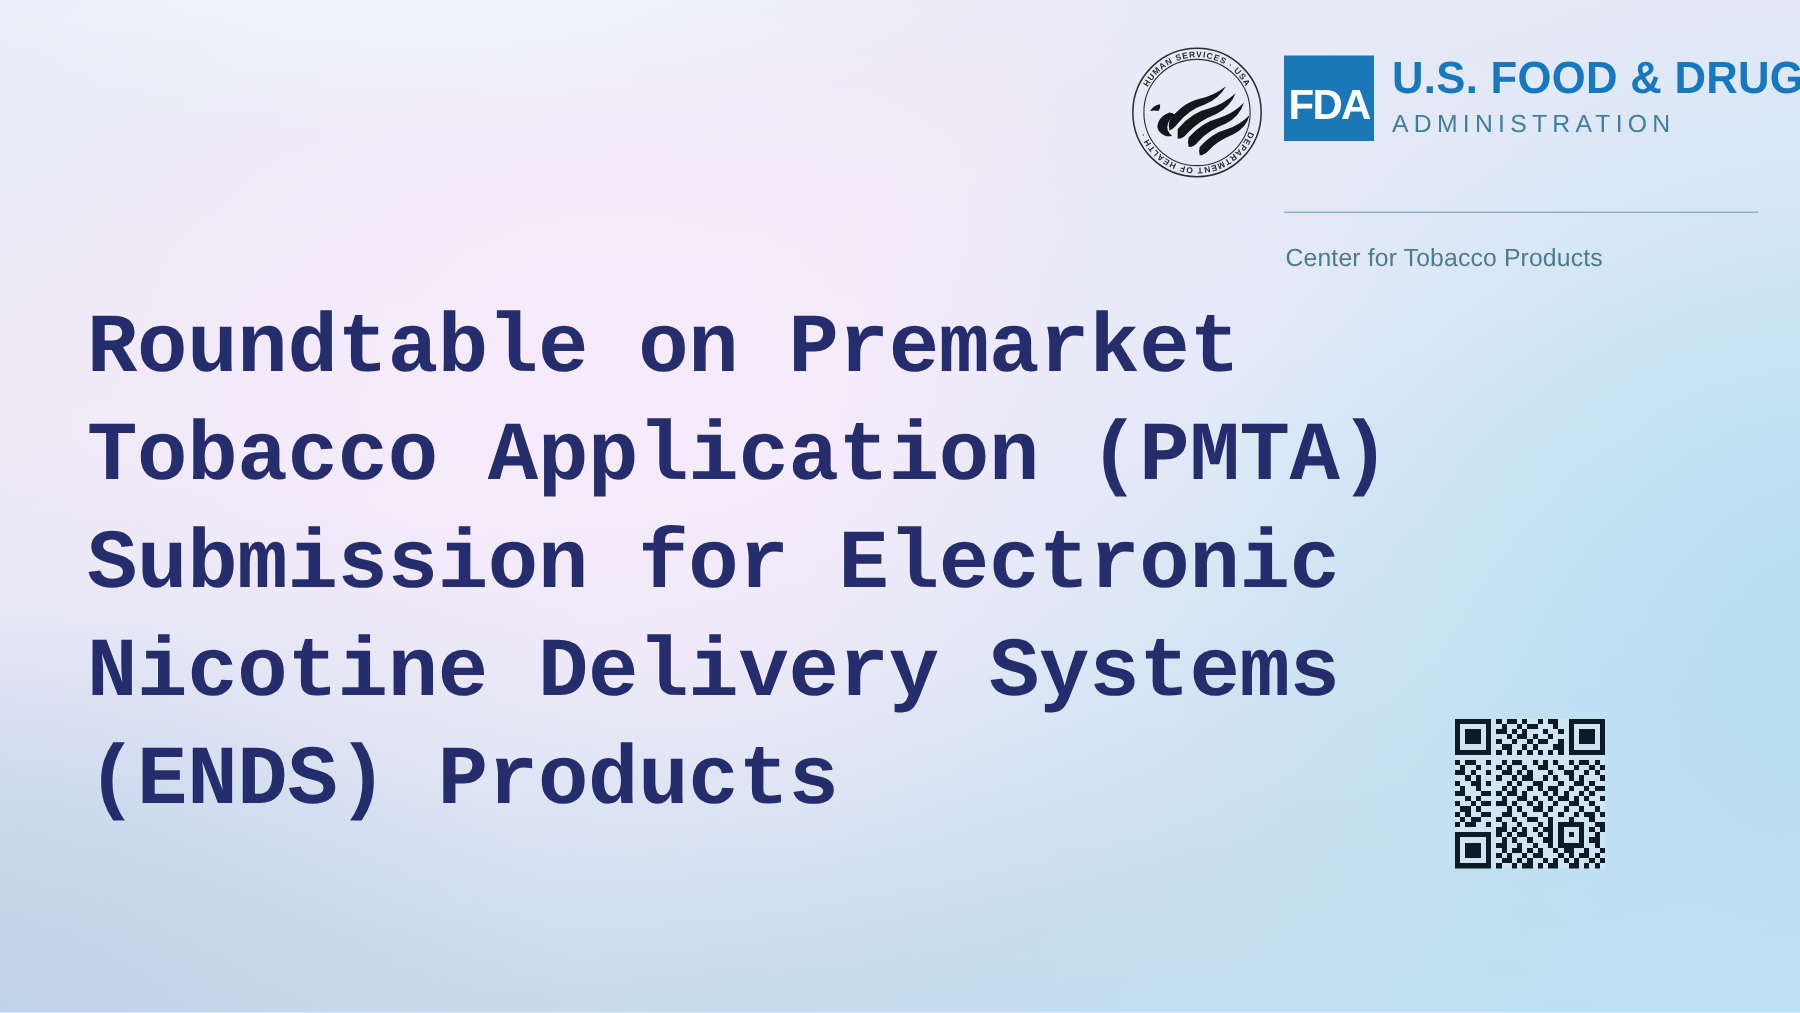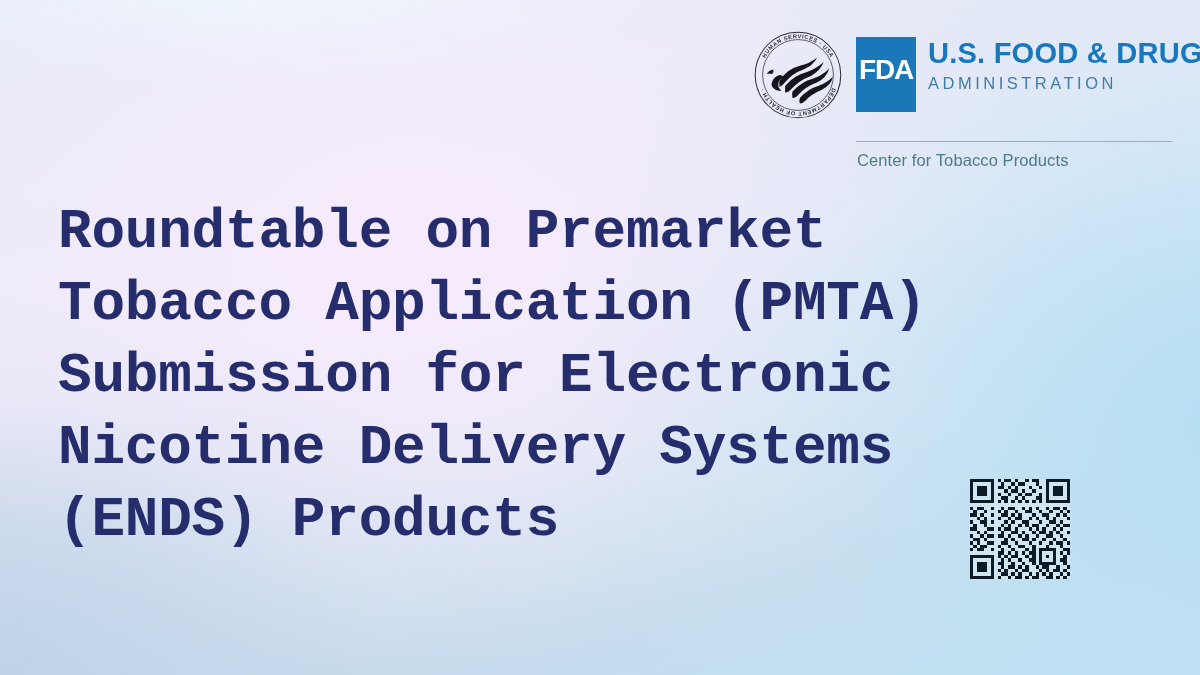--- a/index.html
+++ b/index.html
@@ -82,21 +82,21 @@
   #fda-wordmark {
     position: absolute;
     left: 104px;
     top: 0px;
     height: 100px;
     display: flex;
     align-items: flex-start;
   }
   #fda-box {
     width: 60px;
-    height: 75px;
+    height: 57px;
     background: #1a78b8;
     margin-top: 13px;
     position: relative;
     flex: 0 0 auto;
   }
   #fda-box svg { display: block; }
   #fda-text {
     margin-left: 12px;
     margin-top: 14px;
   }
@@ -125,21 +125,21 @@
     position: absolute;
     left: 104px;
     top: 117px;
     width: 316px;
     height: 1px;
     background: #8fb3c6;
   }
   #ctp-label {
     position: absolute;
     left: 105px;
-    top: 127px;
+    top: 139px;
     font-family: "Liberation Sans Narrow", "Liberation Sans", sans-serif;
     font-size: 16.5px;
     color: #4d7a8c;
     letter-spacing: 0.1px;
     white-space: nowrap;
     text-align: center;
   }
 
   
   #title {

